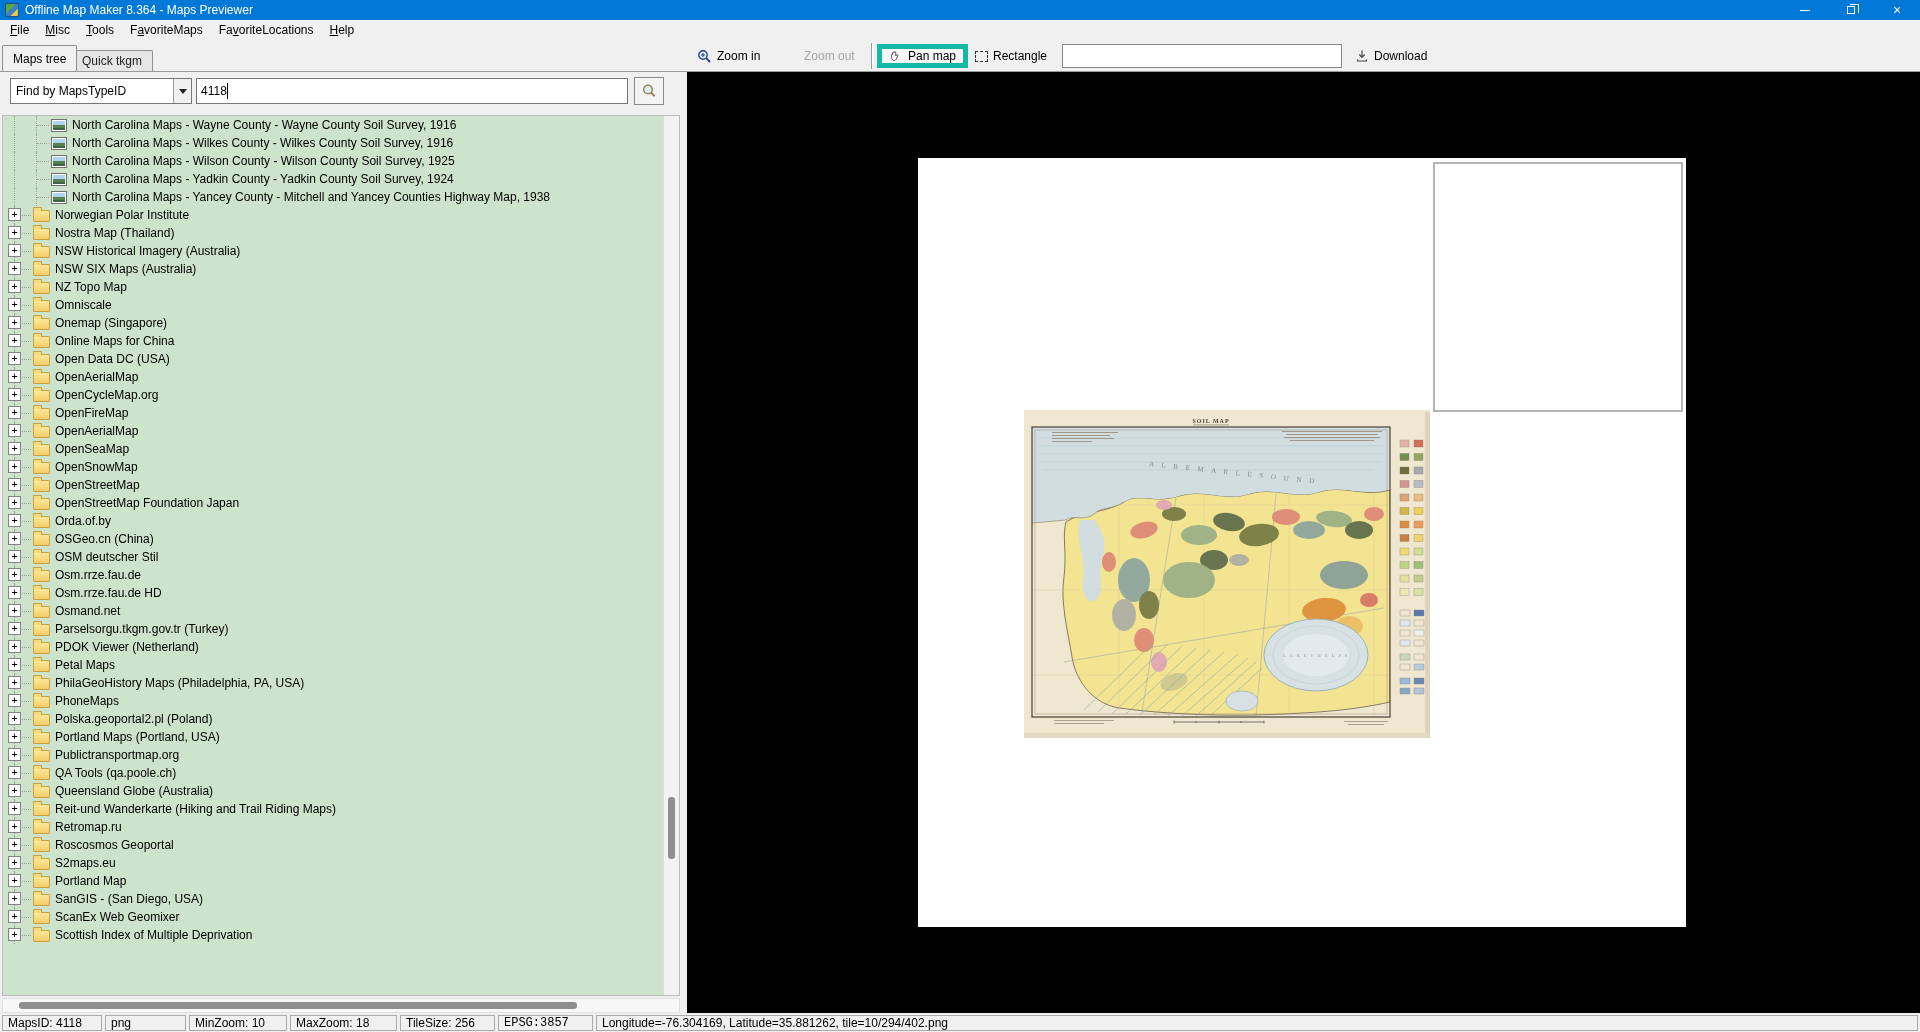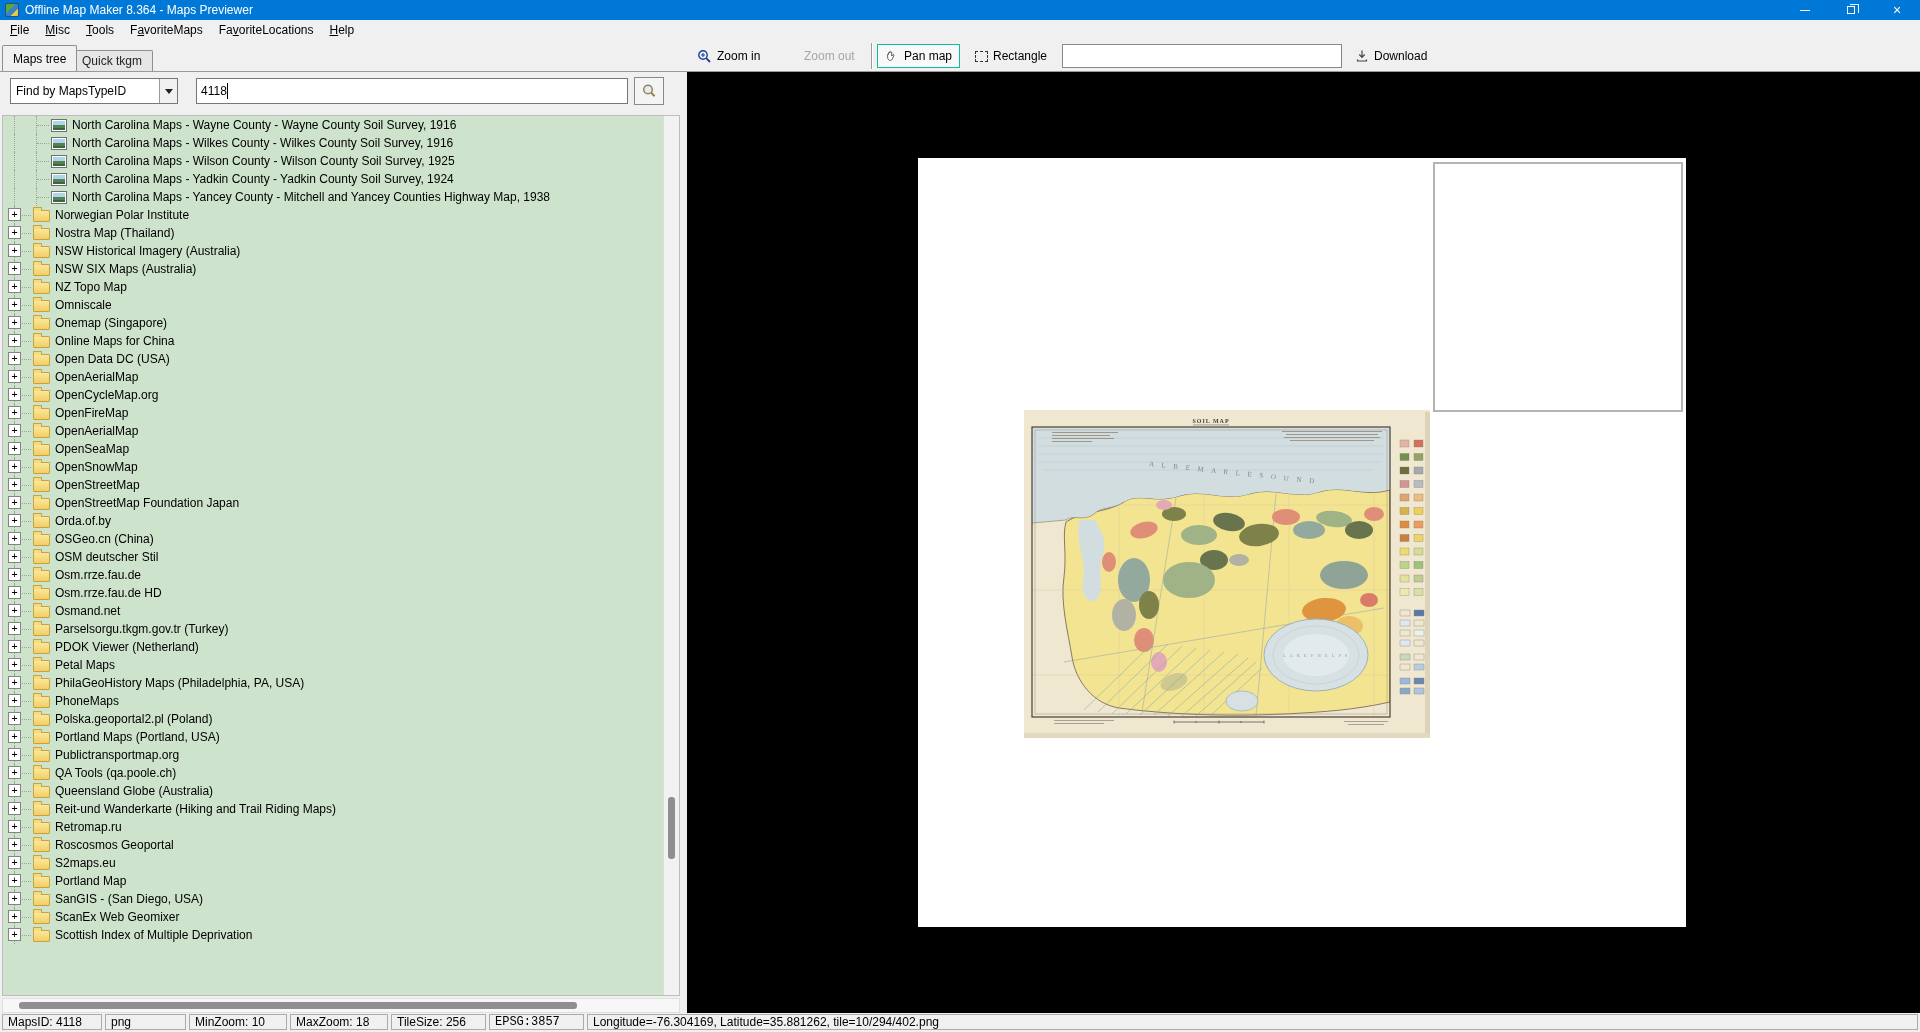--- a/index.html
+++ b/index.html
@@ -26,28 +26,28 @@
   
   .strip{position:absolute;left:0;top:40px;width:1920px;height:32px;background:#f0f0f0;
     border-bottom:1px solid #9a9a9a}
   .tab{position:absolute;bottom:0;padding:0 10px;display:flex;align-items:center;
     border:1px solid #8f8f8f;border-bottom:none;border-radius:2px 2px 0 0;background:#f0f0f0}
   .tab.active{left:2px;height:26px;z-index:2}
   .tab.inactive{left:71px;height:21px;background:#e6e6e6;color:#222}
   .tbtn{position:absolute;top:4px;height:24px;display:flex;align-items:center;gap:5px;
     padding:0 7px;color:#000;white-space:nowrap}
   .tbtn.disabled{color:#a6a6a6}
-  .tbtn.checked{background:#f8f8f8;border:1px solid #14b8a6}
+  .tbtn.checked{background:#f8f8f8;border:5px solid #14b8a6}
   .tb-sep{position:absolute;top:3px;height:26px;width:2px;border-left:1px solid #9c9c9c;
     border-right:1px solid #fff}
   .tb-area{position:absolute;top:4px;height:24px;background:#fff;border:1px solid #888;}
   .icon-rect{width:13px;height:11px;border:1px dashed #333}
   
   .leftpanel{position:absolute;left:0;top:72px;width:687px;height:941px;background:#f0f0f0}
-  .combo{position:absolute;left:10px;top:6px;width:168px;height:26px;background:#fff;
+  .combo{position:absolute;left:10px;top:6px;width:182px;height:26px;background:#fff;
     border:1px solid #777;display:flex;align-items:center}
   .combo .val{flex:1;padding-left:5px}
   .combo .arrowbox{width:18px;height:100%;border-left:1px solid #999;background:#f1f1f1;
     display:flex;align-items:center;justify-content:center}
   .tri-down{width:0;height:0;border-left:4px solid transparent;border-right:4px solid transparent;
     border-top:5px solid #222}
   .query{position:absolute;left:196px;top:6px;width:432px;height:26px;border:1px solid #777;
     padding:0 4px;font:12px "Liberation Sans",sans-serif}
   .caret{position:absolute;left:227px;top:11px;width:1px;height:16px;background:#000}
   .searchbtn{position:absolute;left:634px;top:5px;width:30px;height:28px;background:#f4f4f4;
@@ -76,21 +76,21 @@
   .ic-folder::before{content:'';position:absolute;top:-4px;left:-1px;width:7px;height:3px;
     background:#f6db82;border:1px solid #c9a23e;border-bottom:none;border-radius:1px 1px 0 0}
   .tl{font-size:12px;color:#000}
   
   .canvas{position:absolute;left:687px;top:72px;width:1233px;height:941px;background:var(--canvas,#000)}
   .page{position:absolute;left:231px;top:86px;width:768px;height:769px;background:#fff}
   .map-img{position:absolute;left:106px;top:252px;width:406px;height:328px;display:block}
   .selrect{position:absolute;left:515px;top:4px;width:250px;height:250px;border:2px solid #b5b5b5}
   
   .statusbar{position:absolute;left:0;top:1013px;width:1920px;height:19px;background:#f0f0f0;
-    display:flex;gap:3px;padding:1px 2px;align-items:flex-start}
+    display:flex;gap:3px;padding:1px 2px;align-items:center}
   .sb{border:1px solid #ababab;background:#f0f0f0;display:flex;align-items:center;
     padding:0 5px;white-space:nowrap;overflow:hidden}
   svg text{font-family:"Liberation Serif",serif}
 </style>
 </head>
 <body>
 
 <div class="titlebar">
   <span class="app-ico"></span>
   <span class="title-text">Offline Map Maker 8.364 - Maps Previewer</span>
@@ -755,17 +755,17 @@
     </svg>
 
     <div class="selrect"></div>
   </div>
 </div>
 
 <div class="statusbar" id="statusbar">
     <div class="sb" style="width: 100px;">MapsID: 4118</div>
     <div class="sb" style="width: 81px;">png</div>
     <div class="sb" style="width: 98px;">MinZoom: 10</div>
-    <div class="sb" style="width: 98px;">MaxZoom: 18</div>
+    <div class="sb" style="width: 107px;">MaxZoom: 18</div>
     <div class="sb" style="width: 95px;">TileSize: 256</div>
     <div class="sb" style="width: 95px; font-family: Liberation Mono, monospace;">EPSG:3857</div>
     <div class="sb" style="flex: 1 1 0%;">Longitude=-76.304169, Latitude=35.881262, tile=10/294/402.png</div>
   </div>
 
 </body></html>

